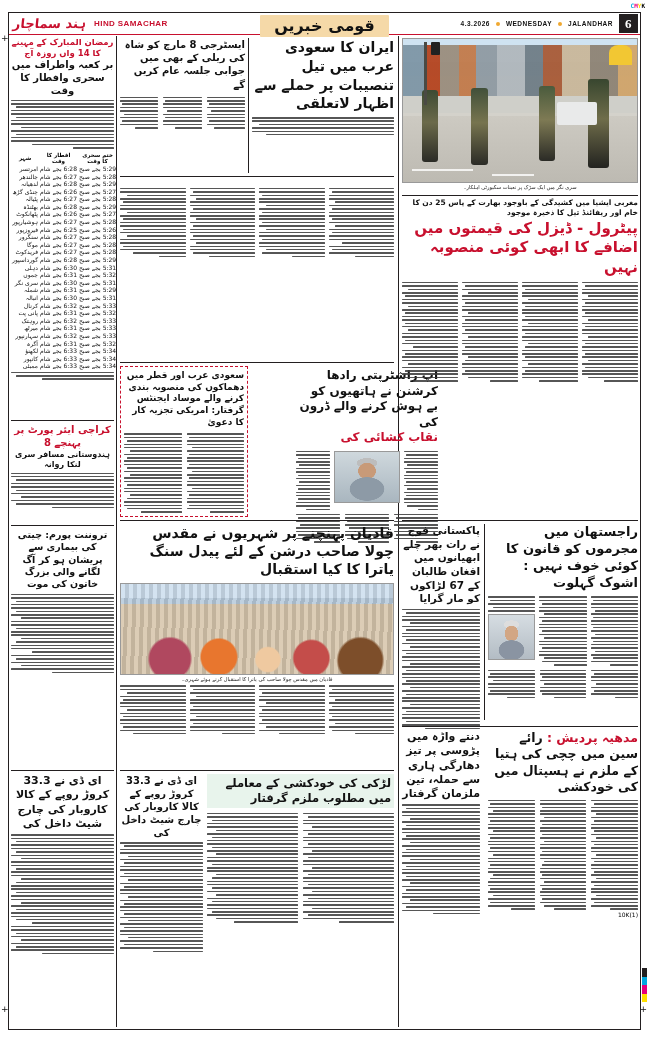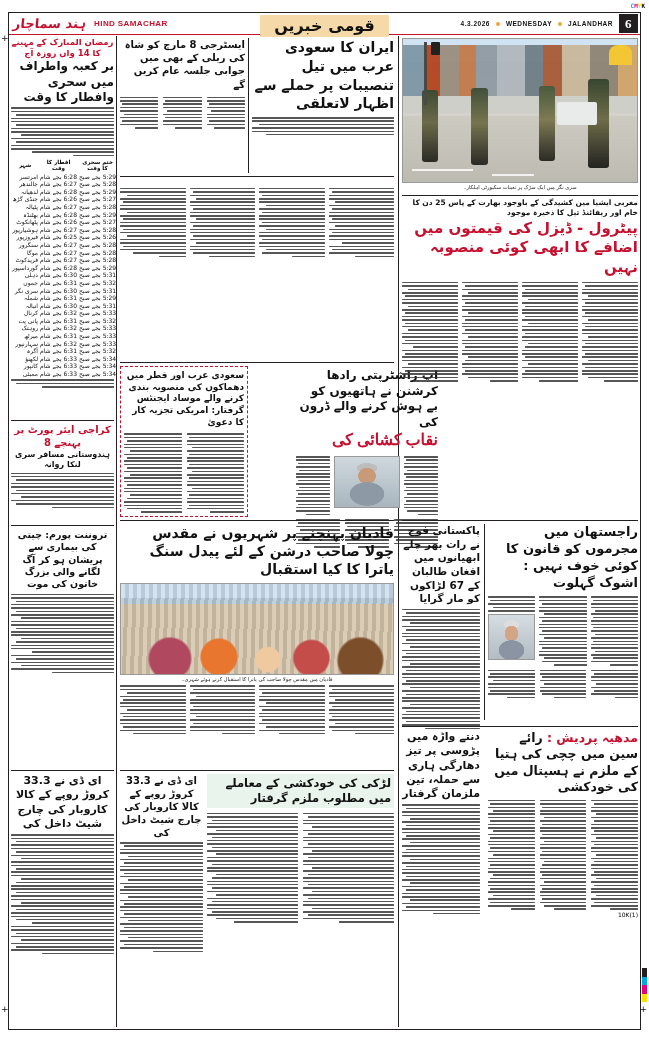--- a/index.html
+++ b/index.html
@@ -136,21 +136,21 @@
       <span>JALANDHAR</span>
       <span class="pagenum">6</span>
     </div>
   </div>
 
   <div class="vrule" style="position:absolute;left:116px;top:36px;height:991px;"></div>
   <div class="vrule" style="position:absolute;left:398px;top:36px;height:991px;"></div>
 
   <div class="col" style="left:11px;top:37px;width:103px;">
     <div class="hl red" style="font-size:8.5px;text-align:center;line-height:1.25;">رمضان المبارک کے مہینے کا 14 واں روزہ آج</div>
-    <div class="hl" style="font-size:12px;text-align:right;margin-top:1px;">بر کعبہ واطراف میں سحری وافطار کا وقت</div>
+    <div class="hl" style="font-size:10px;text-align:center;margin-top:1px;">بر کعبہ واطراف میں سحری وافطار کا وقت</div>
     <div class="body tight" style="margin-top:2px;">
       <div class="ln s100"></div>
         <div class="ln s100"></div>
         <div class="ln s95"></div>
       <div class="ln s100"></div>
         <div class="ln s100"></div>
         <div class="ln s95"></div>
       <div class="ln s100"></div>
         <div class="ln s100"></div>
         <div class="ln s90"></div>
@@ -619,21 +619,21 @@
           <div class="ln s100"></div>
             <div class="ln s95"></div>
             <div class="ln s70"></div>
         </div>
       </div>
     </div>
   </div>
 
   <div class="col" style="left:252px;top:368px;width:142px;margin-left:44px;">
     <div class="hl" style="font-size:12px;line-height:1.3;">اپ راشٹرپتی رادھا کرشنن نے ہاتھیوں کو بے ہوش کرنے والے ڈرون کی</div>
-    <div class="hl red" style="font-size:16px;line-height:1.3;font-family:Liberation Serif, serif;">نقاب کشائی کی</div>
+    <div class="hl red" style="font-size:12px;line-height:1.3;">نقاب کشائی کی</div>
     <div style="display:flex;gap:4px;direction:rtl;margin-top:3px;">
       <div style="width:34px;" class="body tight">
         <div class="ln s100"></div>
           <div class="ln s95"></div>
           <div class="ln s100"></div>
         <div class="ln s100"></div>
           <div class="ln s90"></div>
           <div class="ln s100"></div>
         <div class="ln s95"></div>
           <div class="ln s100"></div>

